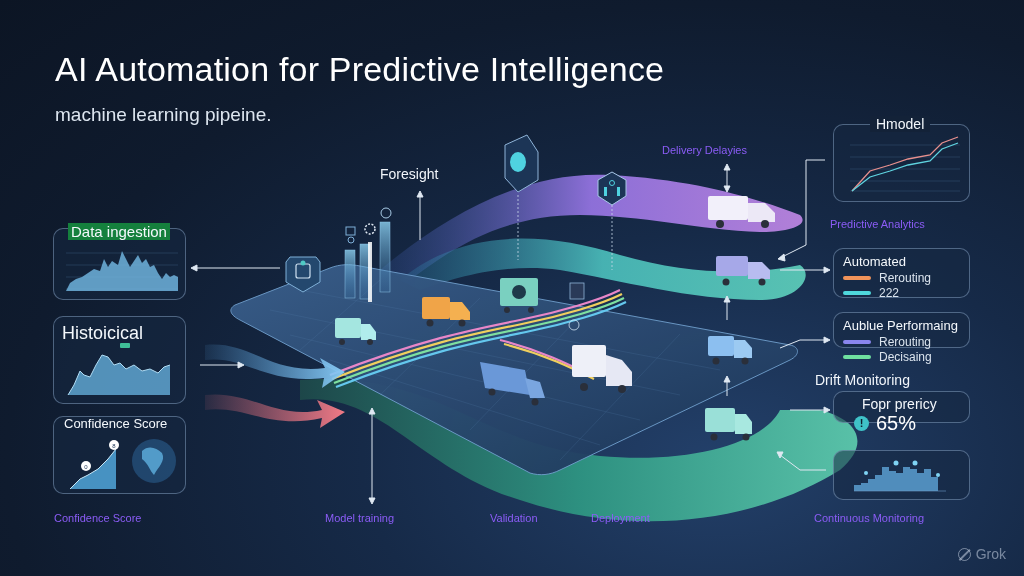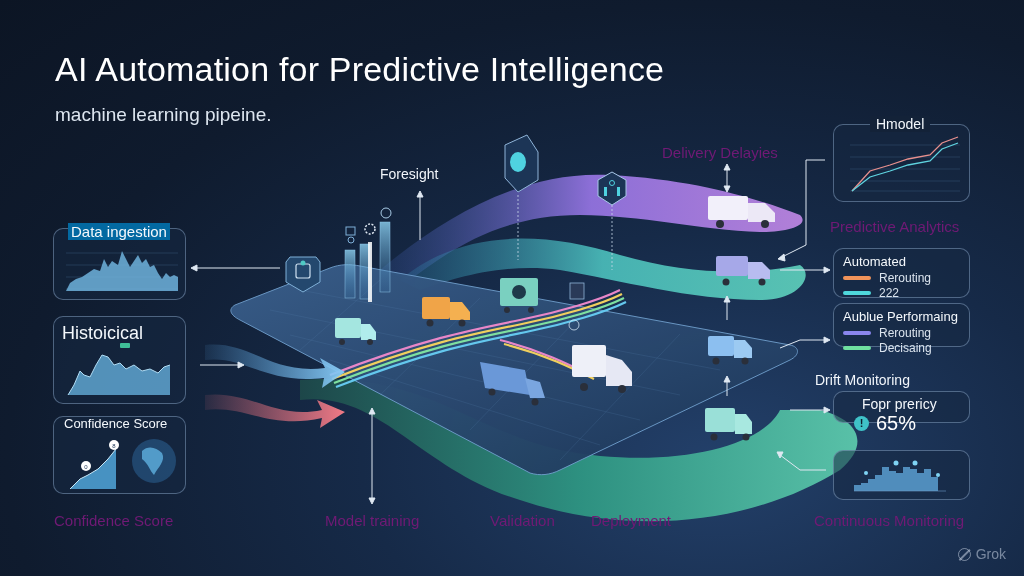--- a/index.html
+++ b/index.html
@@ -6,21 +6,21 @@
   html, body { width: 1024px; height: 576px; overflow: hidden; }
   body {
     font-family: "Liberation Sans", "DejaVu Sans", sans-serif;
     color: #e8eef6;
     background: radial-gradient(ellipse at 70% 80%, #23406a 0%, #162a48 35%, #0f1b2e 70%, #0c1524 100%);
     position: relative;
   }
   .abs { position: absolute; }
   .title { left: 55px; top: 50px; font-size: 34px; font-weight: 400; color: #ffffff; letter-spacing: 0.2px; white-space: nowrap; }
   .subtitle { left: 55px; top: 103px; font-size: 19px; line-height: 24px; color: #dde6f0; }
-  .label { font-size: 15px; color: #701a75; white-space: nowrap; }
+  .label { font-size: 11px; color: #8b5cf6; white-space: nowrap; }
   .label-sm { font-size: 14px; color: #f2f6fb; white-space: nowrap; }
   .panel {
     border: 1.5px solid rgba(150,180,215,0.45);
     border-radius: 10px;
     background: rgba(22,40,66,0.55);
   }
   .legend-row { display: flex; align-items: center; gap: 8px; font-size: 12px; color: #dbe4ee; height: 15px; }
   .legend-swatch { width: 28px; height: 4px; border-radius: 2px; }
   .grok { right: 18px; bottom: 14px; font-size: 14px; color: rgba(200,212,228,0.55); display: flex; align-items: center; gap: 5px; }
 </style>
@@ -205,21 +205,21 @@
       <line x1="800" y1="470" x2="826" y2="470"></line>
       <path d="M783,452 L777,452 L780,458 Z"></path>
     <line x1="727" y1="300" x2="727" y2="320"></line>
       <path d="M724,302 L727,296 L730,302 Z"></path>
     <line x1="727" y1="380" x2="727" y2="396"></line>
       <path d="M724,382 L727,376 L730,382 Z"></path>
   </g>
 </svg>
 
 <div class="abs panel" style="left:53px;top:228px;width:133px;height:72px;">
-  <div class="abs" style="left:14px;top:-6px;font-size:15px;color:#f4f8fc;background:#0369a1;padding:0 3px;white-space:nowrap;">Data ingestion</div>
+  <div class="abs" style="left:14px;top:-6px;font-size:15px;color:#f4f8fc;background:#15803d;padding:0 3px;white-space:nowrap;">Data ingestion</div>
   <svg class="abs" style="left:6px;top:16px" width="120" height="52">
     <g stroke="#3f5f84" stroke-width="0.4">
         <line x1="6" y1="8" x2="118" y2="8"></line>
         <line x1="6" y1="20" x2="118" y2="20"></line>
         <line x1="6" y1="32" x2="118" y2="32"></line>
         <line x1="6" y1="44" x2="118" y2="44"></line>
       </g>
     <path d="M6,46 L10,38 L16,34 L22,32 L28,28 L34,24 L40,26 L44,14 L48,22 L52,16 L58,20 L62,6 L66,14 L70,22 L74,16 L78,10 L82,18 L86,14 L90,22 L94,20 L98,28 L102,34 L106,28 L110,32 L114,30 L118,32 L118,46 Z" fill="#6fb2dc" opacity="0.85"></path>
   </svg>
 </div>
@@ -279,21 +279,21 @@
         <span class="legend-swatch" style="background:#f0935a"></span>
         <span>Rerouting</span>
       </div>
     <div class="legend-row">
         <span class="legend-swatch" style="background:#4fd8dc"></span>
         <span>222</span>
       </div>
   </div>
 </div>
 
-<div class="abs panel" style="left:833px;top:303px;width:137px;height:44px;">
+<div class="abs panel" style="left:833px;top:312px;width:137px;height:36px;">
   <div class="abs" style="left:9px;top:5px;font-size:13px;color:#f4f8fc;white-space:nowrap;">Aublue Performaing</div>
   <div class="abs" style="left:9px;top:21px;">
     <div class="legend-row">
         <span class="legend-swatch" style="background:#8a86ee"></span>
         <span>Rerouting</span>
       </div>
     <div class="legend-row">
         <span class="legend-swatch" style="background:#6fe0a0"></span>
         <span>Decisaing</span>
       </div>

